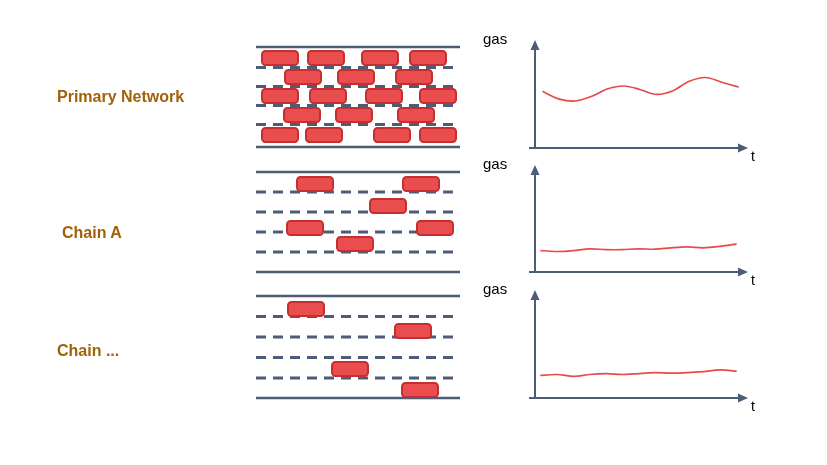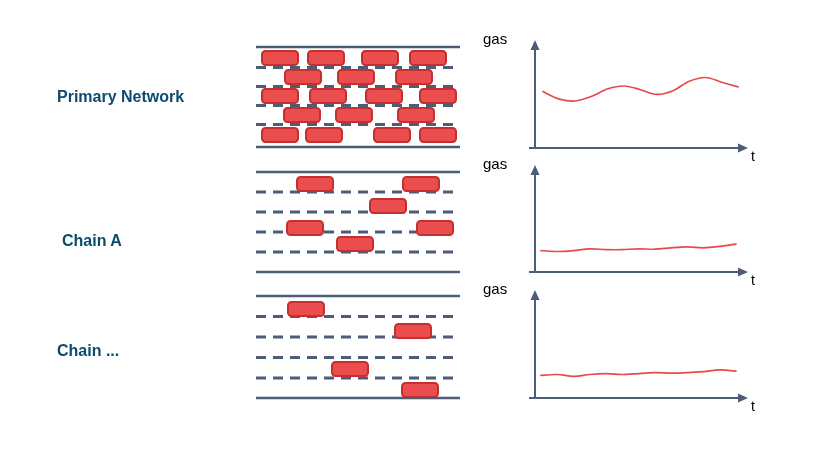--- a/index.html
+++ b/index.html
@@ -1,20 +1,20 @@
 <!DOCTYPE html>
 <html><head>
 <meta charset="utf-8">
 <style>
   html,body{margin:0;padding:0;}
   body{background:#ffffff;font-family:"Liberation Sans",sans-serif;}
   .canvas{position:relative;width:827px;height:465px;background:#ffffff;overflow:hidden;}
-  .row-label{position:absolute;font-weight:bold;font-size:16px;color:#0c4a6e;white-space:nowrap;}
+  .row-label{position:absolute;font-weight:bold;font-size:16px;color:#a16207;white-space:nowrap;}
   #label-0{left:57px;top:88px;}
-  #label-1{left:62px;top:232px;}
+  #label-1{left:62px;top:224px;}
   #label-2{left:57px;top:342px;text-align:center;}
   svg{position:absolute;display:block;}
   #track-0{left:253px;top:42px;}
   #track-1{left:253px;top:167px;}
   #track-2{left:253px;top:291px;}
   #chart-0{left:478px;top:16px;}
   #chart-1{left:478px;top:141px;}
   #chart-2{left:478px;top:266px;}
   svg text{font-family:"Liberation Sans",sans-serif;fill:#000;}
   .axis-label-y{font-size:15px;}

